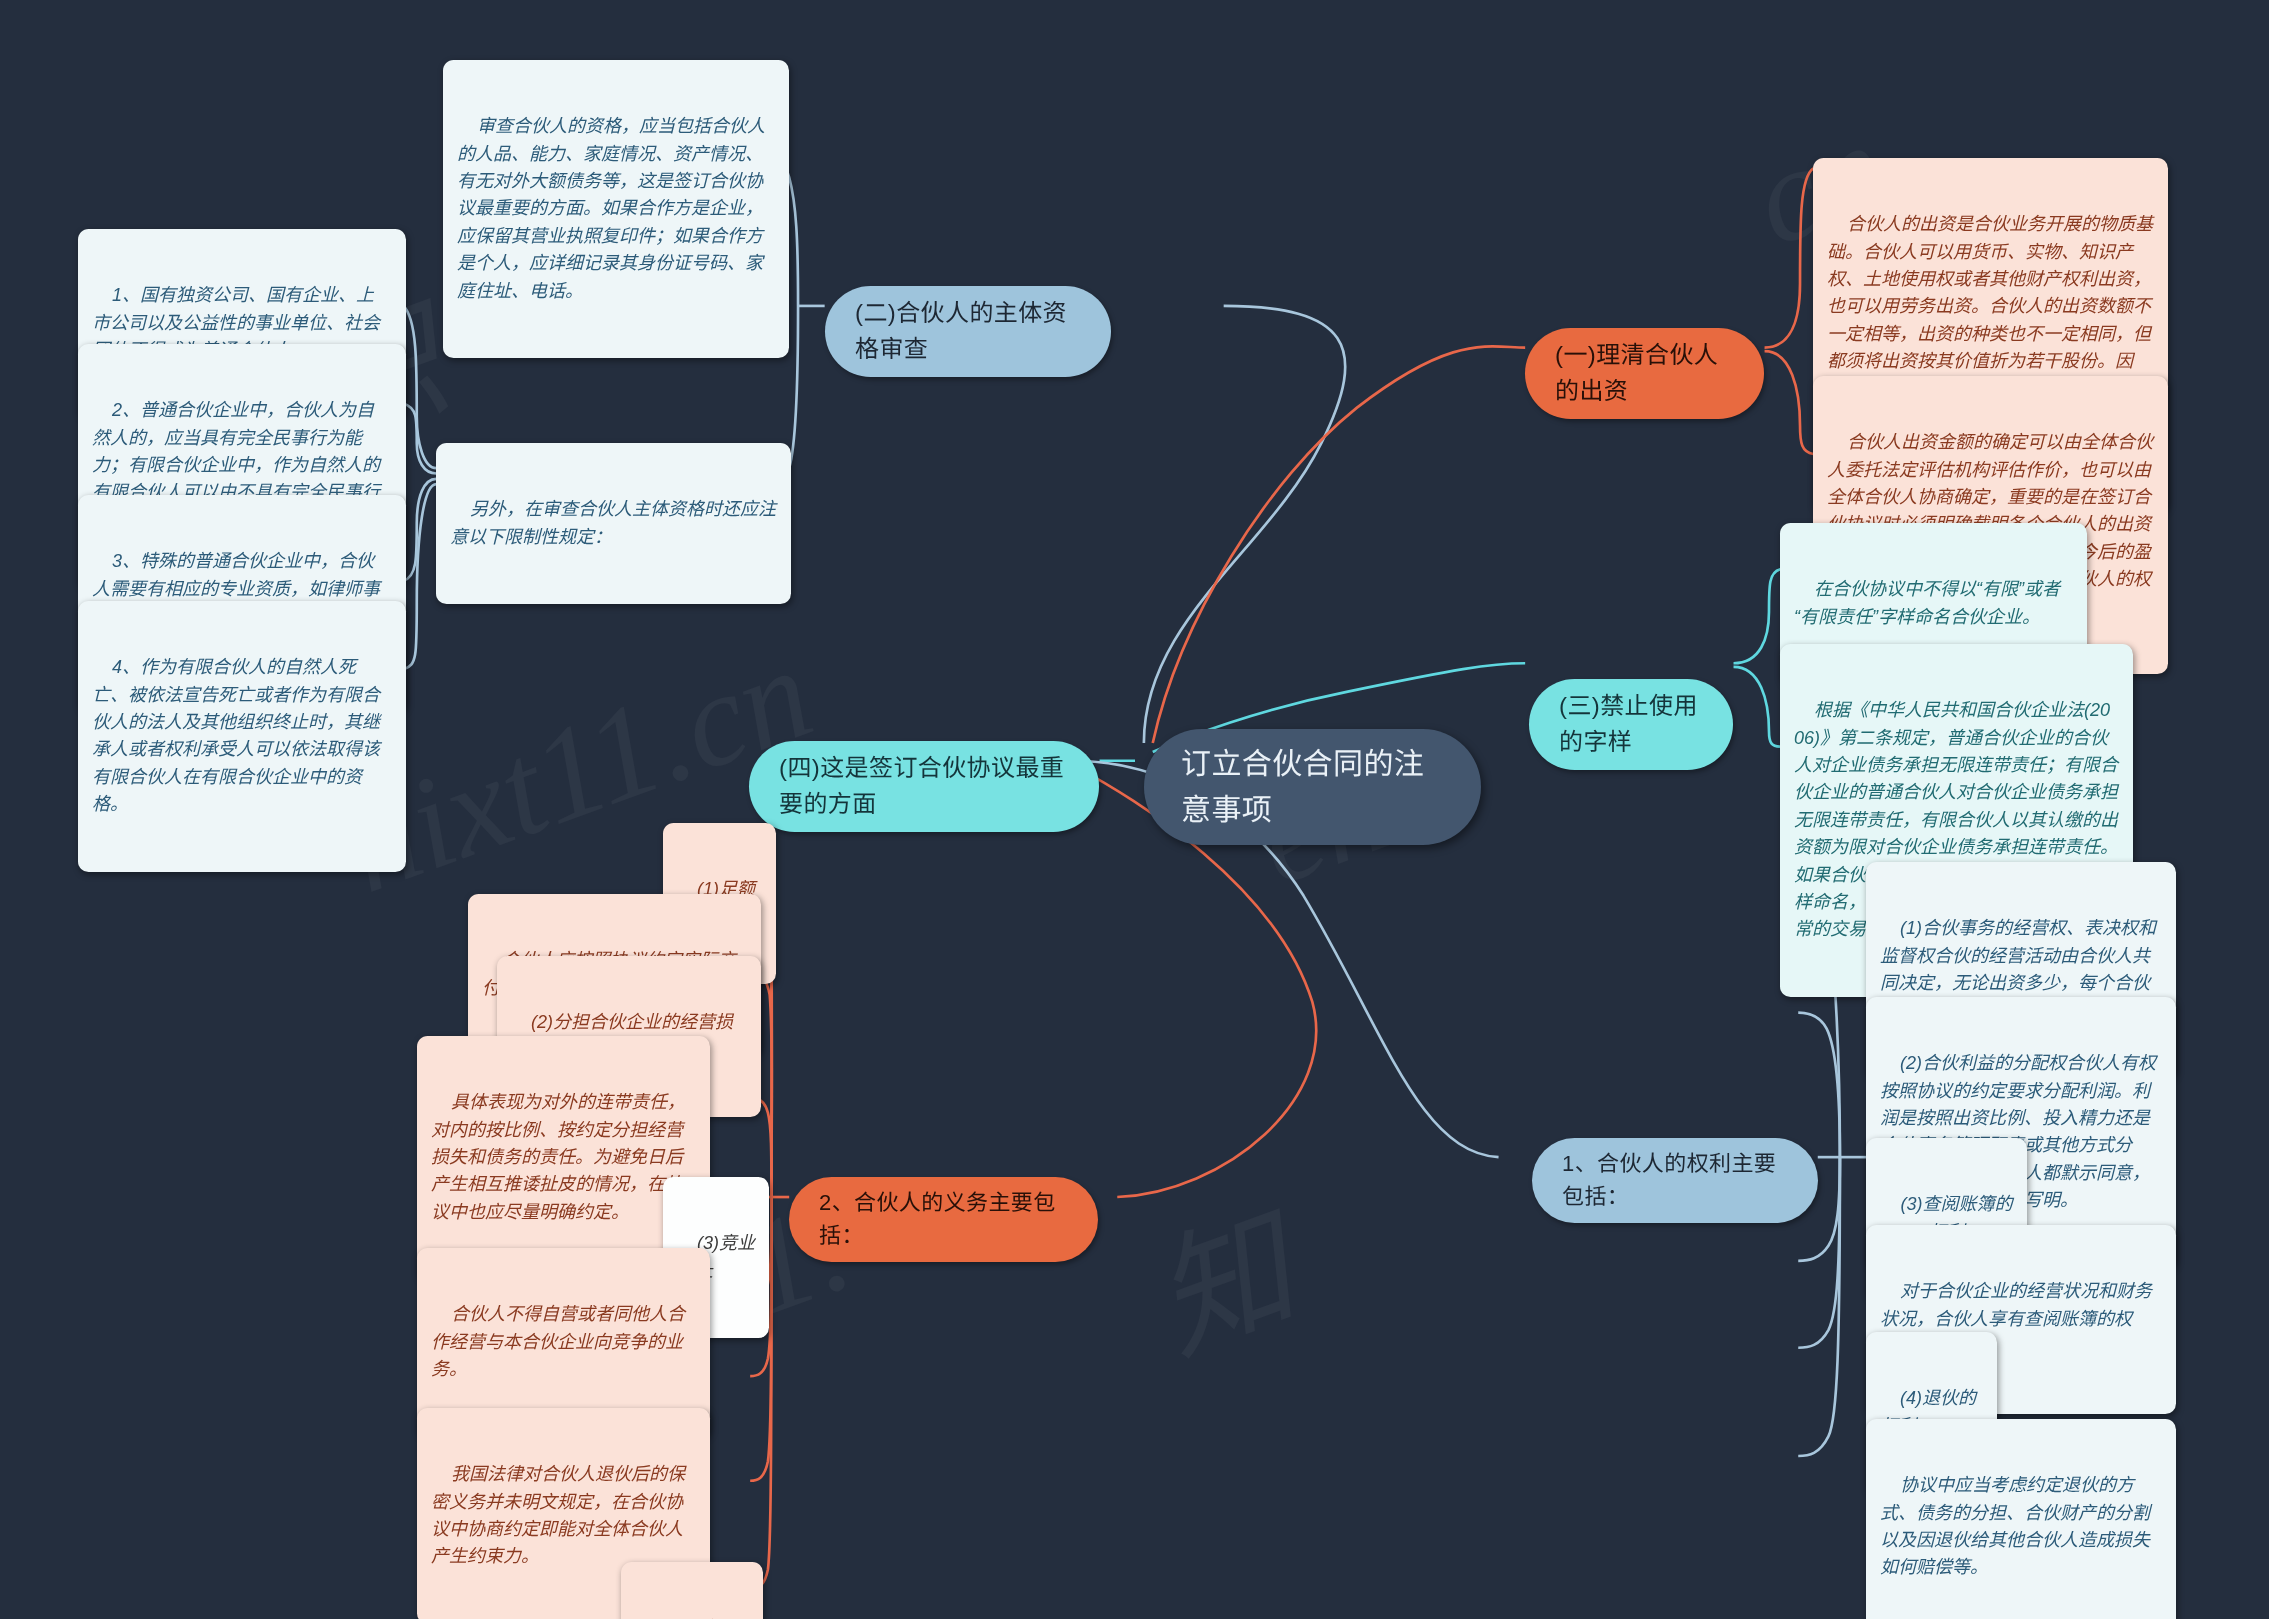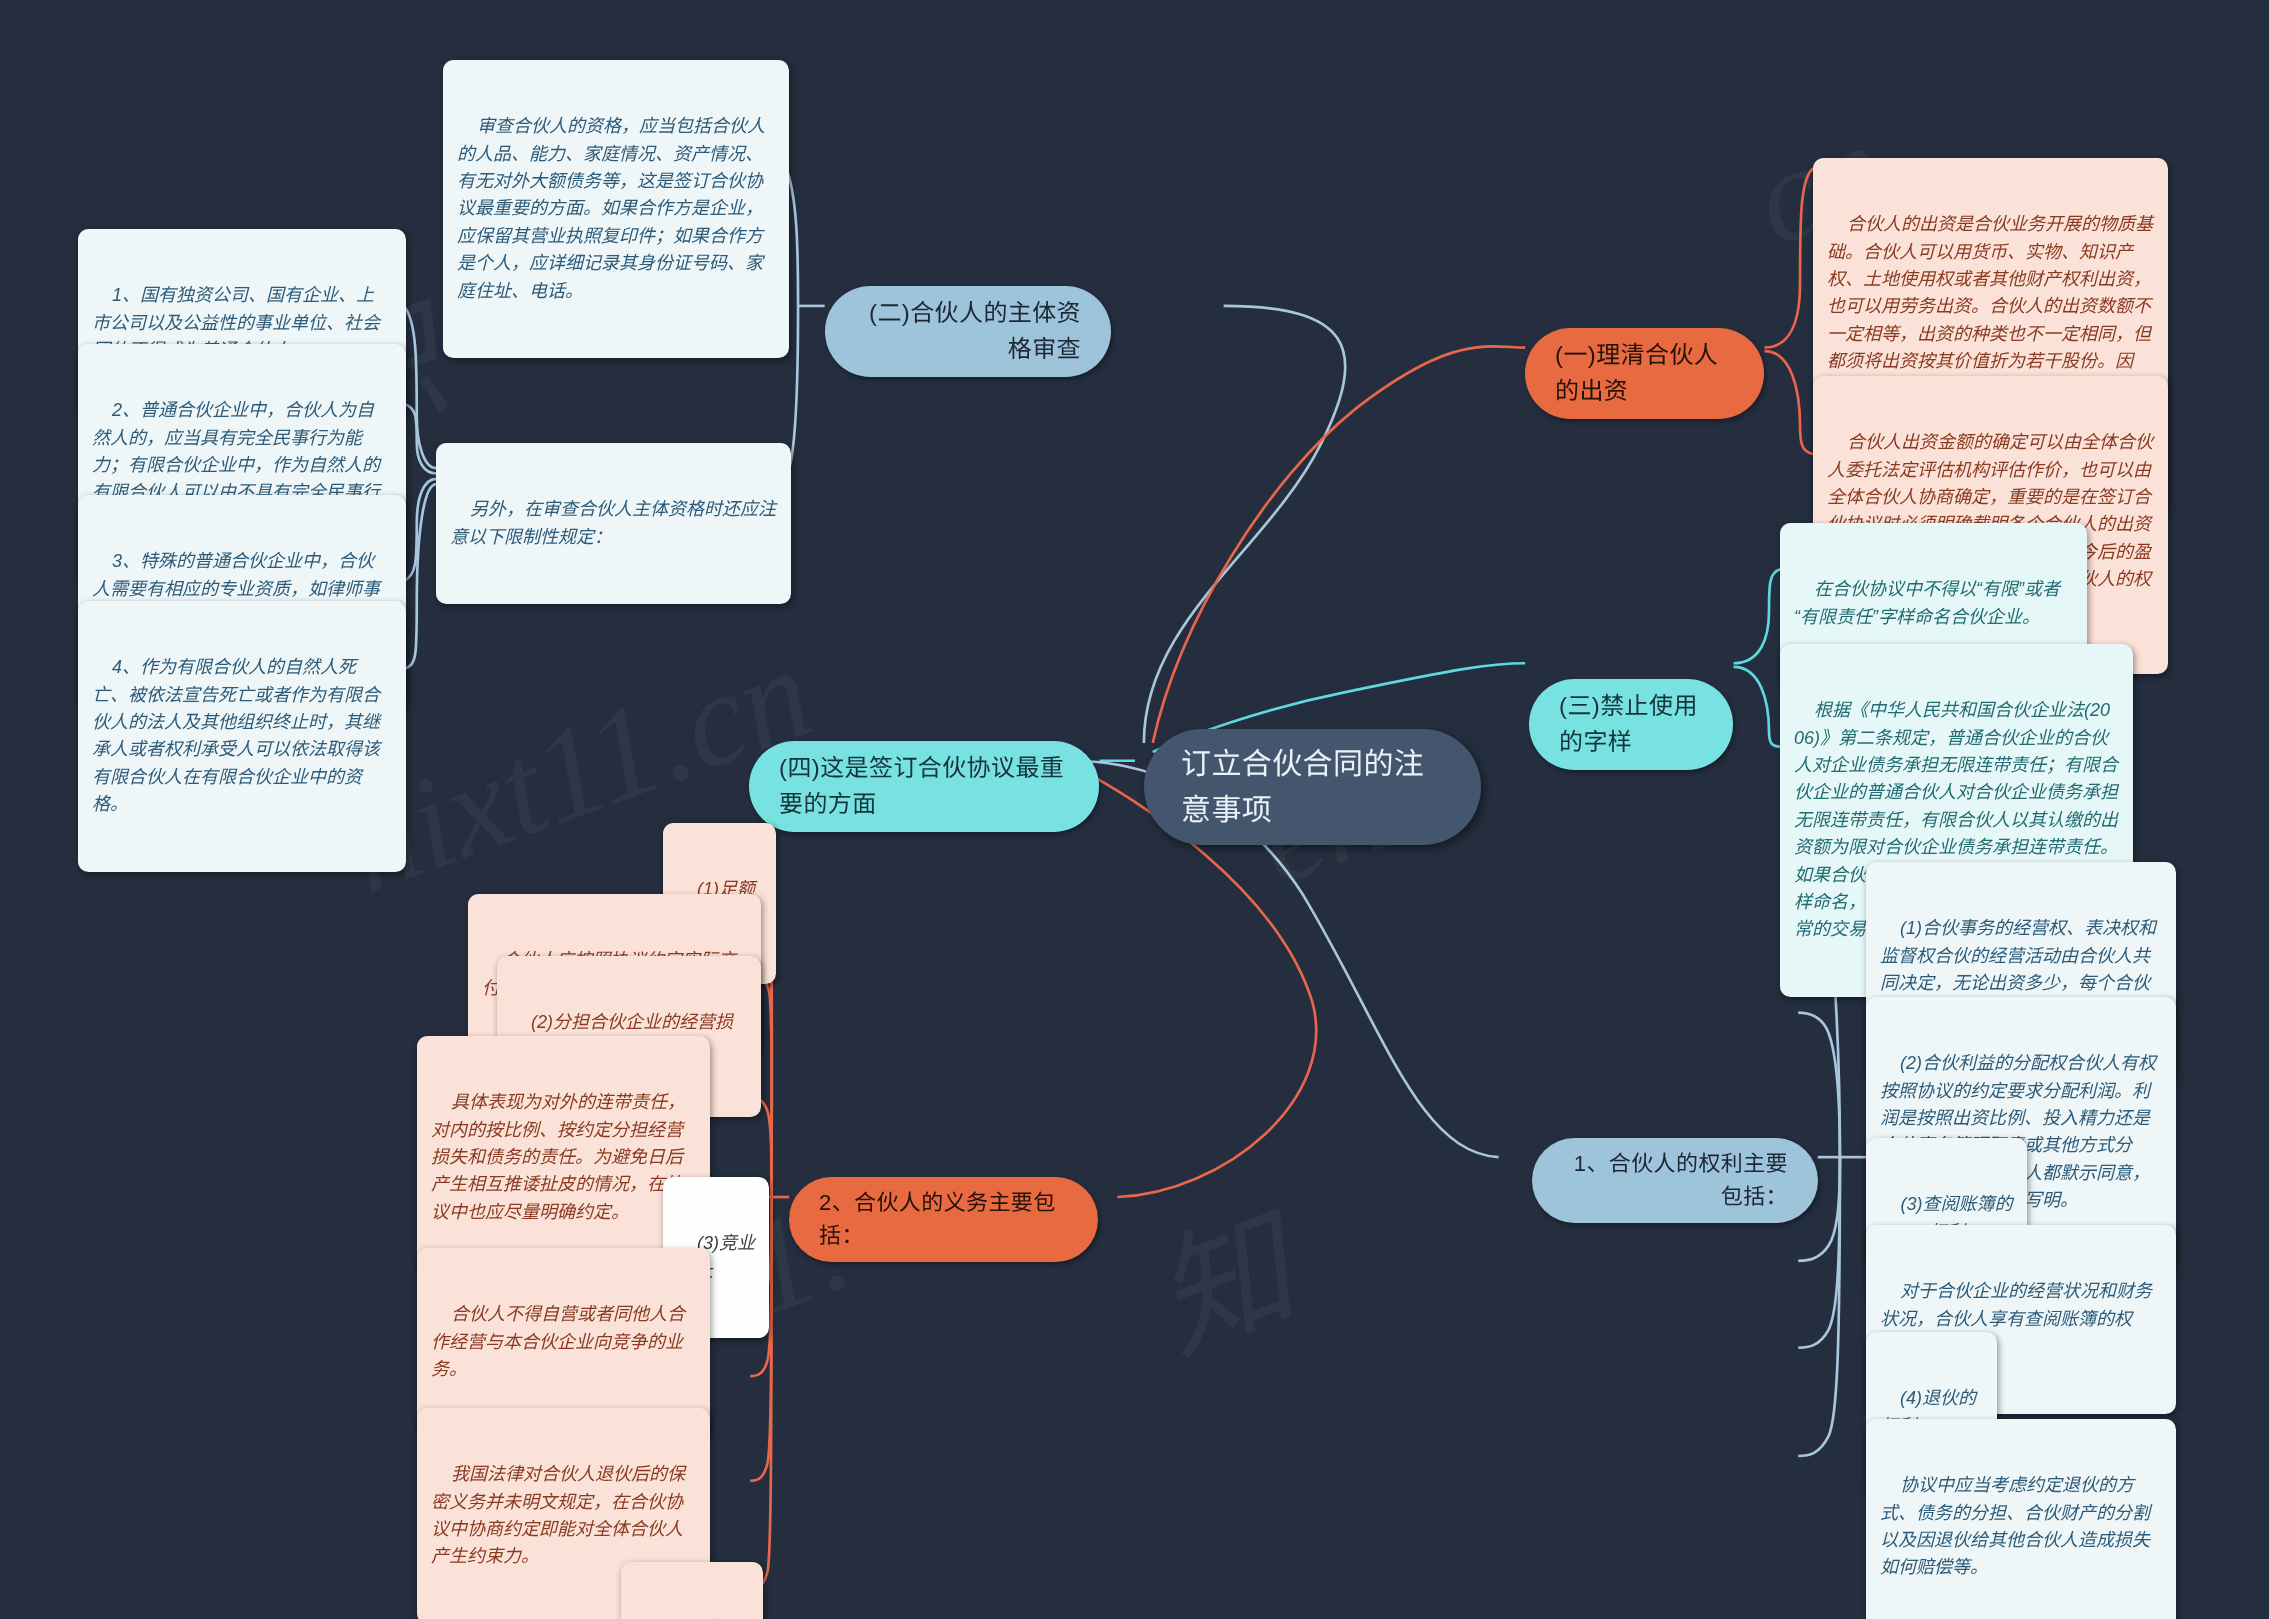--- a/index.html
+++ b/index.html
@@ -33,21 +33,21 @@
     box-shadow: 1.8px 2.7px 5.3px rgba(0,0,0,.35);
     letter-spacing: 0.4px;
   }
   .pill.root {
     background: #43566E;
     color: #EAF1F7;
     font-size: 30px;
     padding: 12.4px 37px;
     box-shadow: 2.7px 3.5px 8.9px rgba(0,0,0,.45);
   }
-  .pill.blue   { background: #9EC4DC; text-align: right; }
+  .pill.blue   { background: #9EC4DC; }
   .pill.orange { background: #E86A40; color: #281008; }
   .pill.cyan   { background: #78E2E2; color: #14343a; }
 
   
   .card {
     border-radius: 10.6px;
     padding: 26px 14px;
     font-size: 18px;
     box-shadow: 1.8px 2.7px 6.2px rgba(0,0,0,.38);
     font-style: italic;

